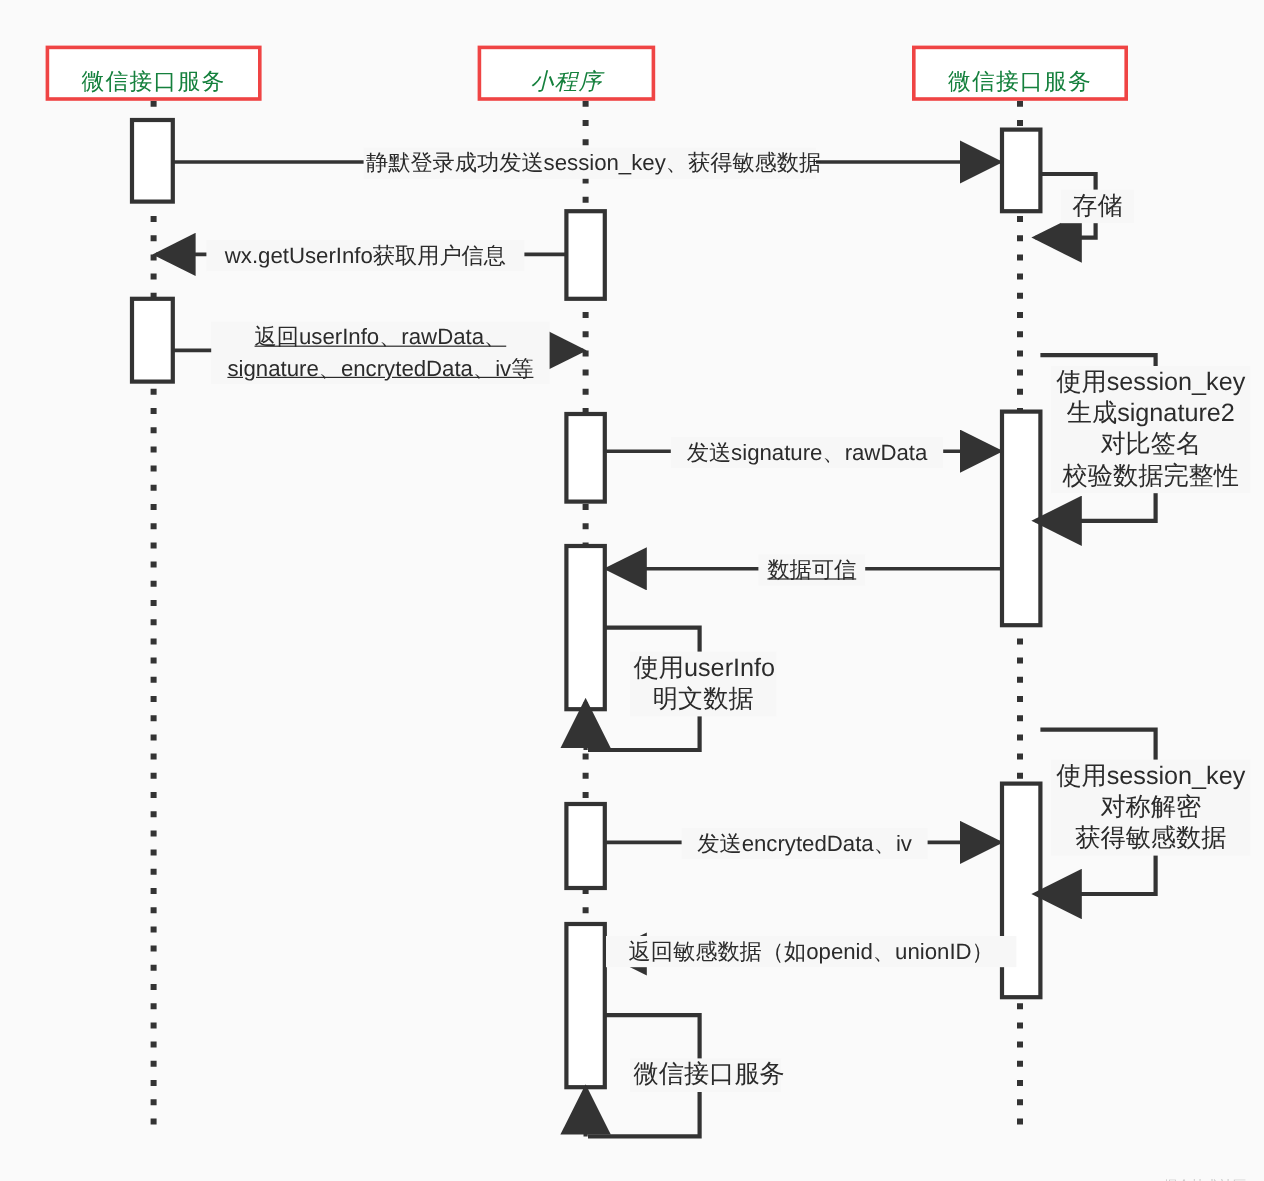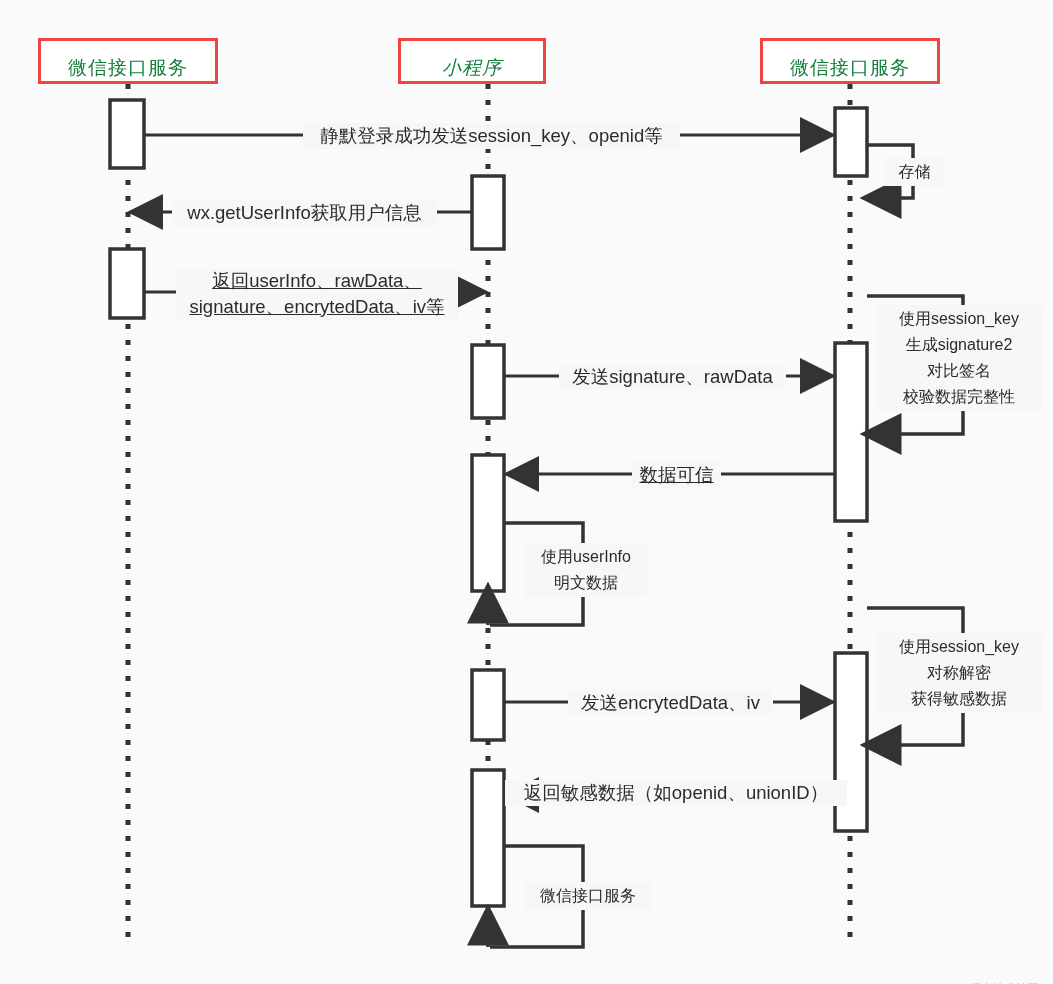--- a/index.html
+++ b/index.html
@@ -45,21 +45,21 @@
     font-size: 18.5px;
     line-height: 26px;
     color: #2b2b2b;
     white-space: pre;
     text-align: center;
     padding: 0 2px;
   }
   .note-label {
     position: absolute;
     background: #f7f7f7;
-    font-size: 16px;
+    font-size: 21px;
     line-height: 26px;
     color: #2b2b2b;
     white-space: pre;
     text-align: center;
     padding: 1px 3px;
   }
   .watermark {
     position: absolute;
     font-size: 11px;
     color: #b9b9b9;
@@ -139,21 +139,21 @@
         <span>微信接口服务</span>
       </div>
       <div class="actor-box" style="left: 398px; top: 38px; width: 148px; height: 46px; font-style: italic;">
         <span>小程序</span>
       </div>
       <div class="actor-box" style="left: 760px; top: 38px; width: 180px; height: 46px;">
         <span>微信接口服务</span>
       </div>
     </div>
   <div id="message-labels">
-      <div class="msg-label" style="left: 303px; top: 123px; width: 373px;">静默登录成功发送session_key、openid等</div>
+      <div class="msg-label" style="left: 303px; top: 123px; width: 373px;">静默登录成功发送session_key、获得敏感数据</div>
       <div class="msg-label" style="left: 172px; top: 200px; width: 261px;">wx.getUserInfo获取用户信息</div>
       <div class="msg-label" style="left: 176px; top: 268px; width: 278px; text-decoration: underline;">返回userInfo、rawData、
 signature、encrytedData、iv等</div>
       <div class="msg-label" style="left: 559px; top: 364px; width: 223px;">发送signature、rawData</div>
       <div class="msg-label" style="left: 632px; top: 462px; width: 85px; text-decoration: underline;">数据可信</div>
       <div class="msg-label" style="left: 568px; top: 690px; width: 201px;">发送encrytedData、iv</div>
       <div class="msg-label" style="left: 505px; top: 780px; width: 338px;">返回敏感数据（如openid、unionID）</div>
     </div>
   <div id="note-labels">
       <div class="note-label" style="left: 884px; top: 158px; width: 55px;">存储</div>

